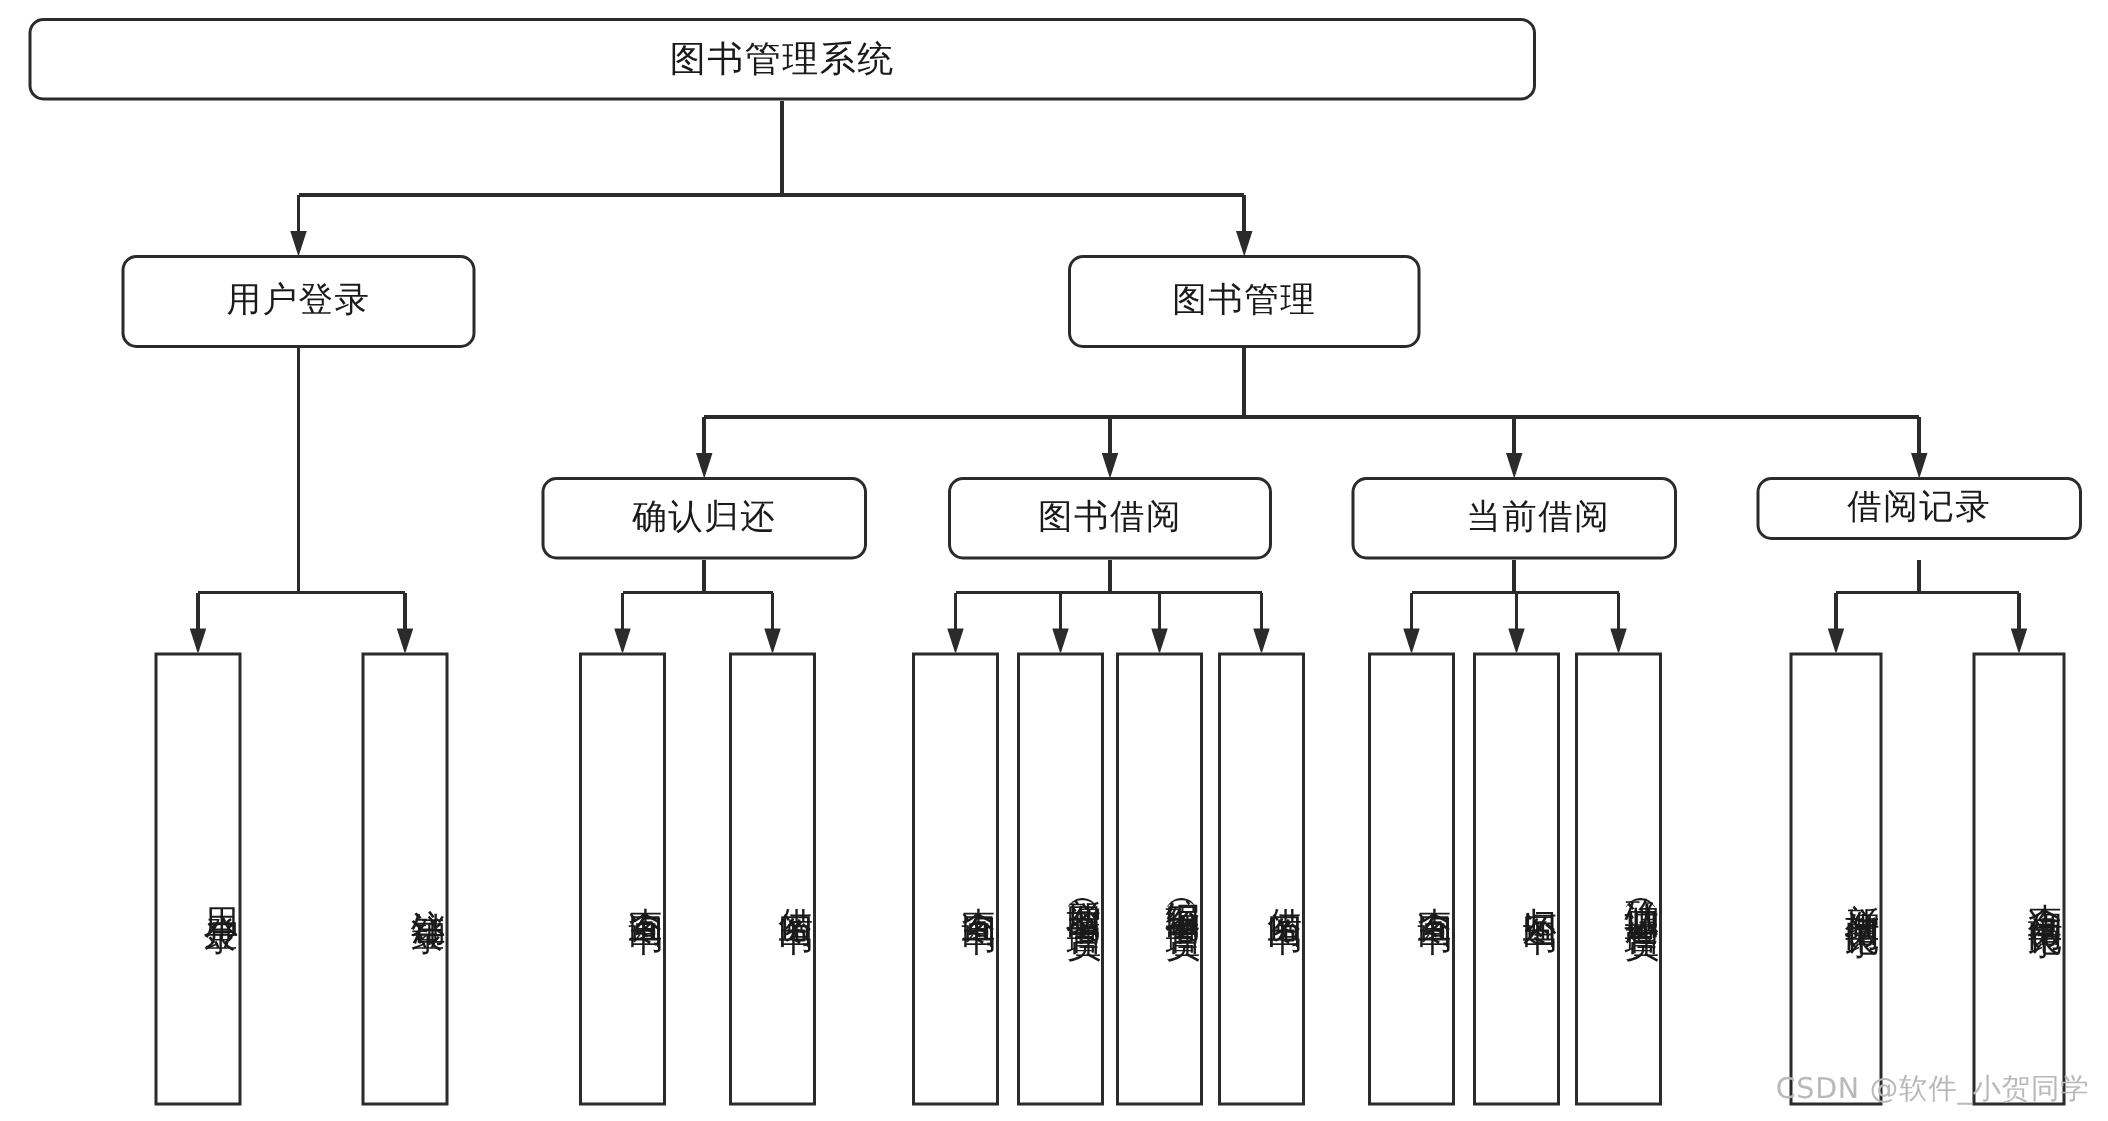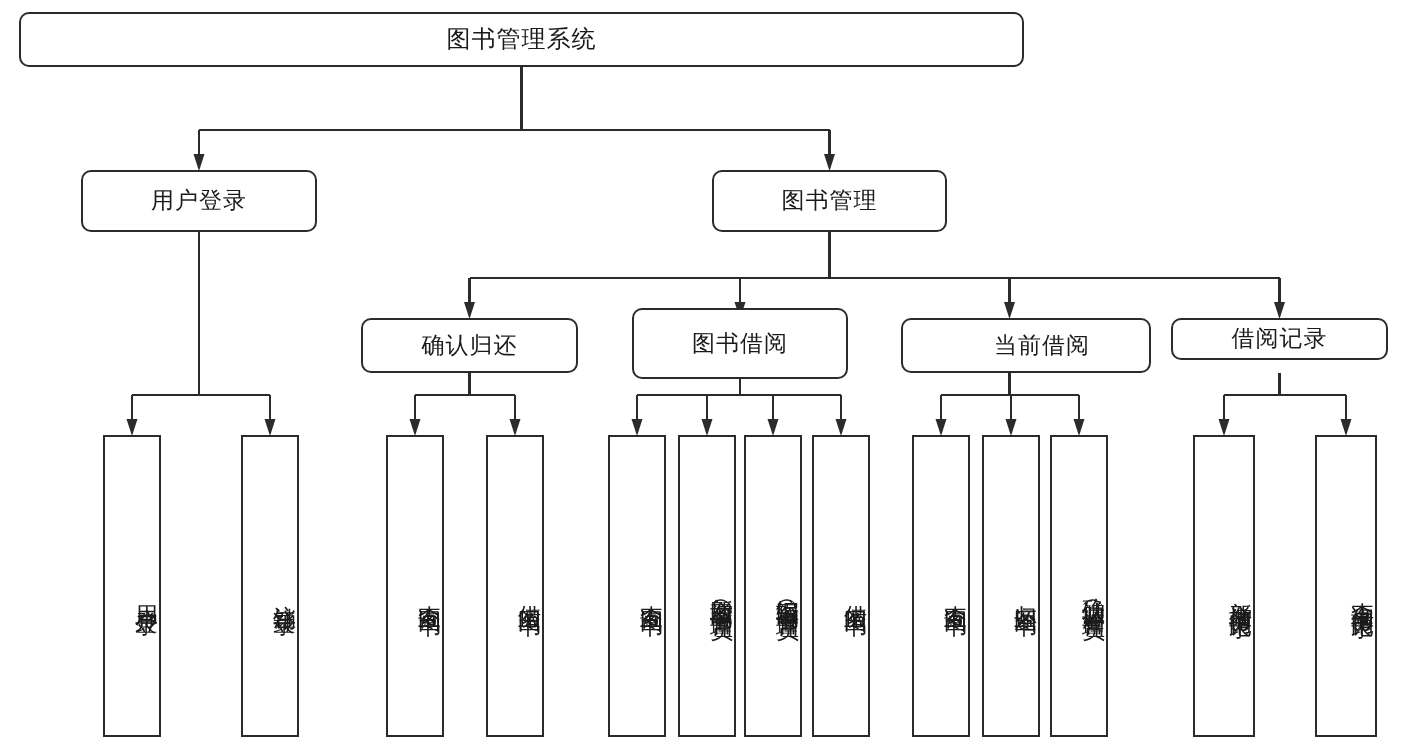--- a/index.html
+++ b/index.html
@@ -137,24 +137,24 @@
       </div>
       <div class="node horiz" style="left: 81px; top: 170px; width: 236px; height: 62px;">
         <span class="node-text">用户登录</span>
       </div>
       <div class="node horiz" style="left: 712px; top: 170px; width: 235px; height: 62px;">
         <span class="node-text">图书管理</span>
       </div>
       <div class="node horiz" style="left: 361px; top: 318px; width: 217px; height: 55px;">
         <span class="node-text">确认归还</span>
       </div>
-      <div class="node horiz" style="left: 632px; top: 308px; width: 216px; height: 71px;">
+      <div class="node horiz" style="left: 632px; top: 318px; width: 216px; height: 55px;">
         <span class="node-text">图书借阅</span>
       </div>
-      <div class="node horiz" style="left: 901px; top: 318px; width: 250px; height: 55px; padding-left: 32px;">
+      <div class="node horiz" style="left: 901px; top: 318px; width: 217px; height: 55px; padding-left: 32px;">
         <span class="node-text">当前借阅</span>
       </div>
       <div class="node horiz" style="left: 1171px; top: 318px; width: 217px; height: 42px;">
         <span class="node-text">借阅记录</span>
       </div>
       <div class="node leaf" style="left: 103px; top: 435px; width: 58px; height: 302px;">
         <span class="leaf-text">用户登录</span>
       </div>
       <div class="node leaf" style="left: 241px; top: 435px; width: 58px; height: 302px;">
         <span class="leaf-text">注销登录</span>
@@ -186,13 +186,14 @@
       <div class="node leaf" style="left: 1050px; top: 435px; width: 58px; height: 302px;">
         <span class="leaf-text">确认归还（管理员）</span>
       </div>
       <div class="node leaf" style="left: 1193px; top: 435px; width: 62px; height: 302px;">
         <span class="leaf-text">新增借阅记录</span>
       </div>
       <div class="node leaf" style="left: 1315px; top: 435px; width: 62px; height: 302px;">
         <span class="leaf-text">查询借阅记录</span>
       </div>
     </div>
+  <div class="watermark">CSDN @软件_小贺同学</div>
 </div>
 
 </body></html>

